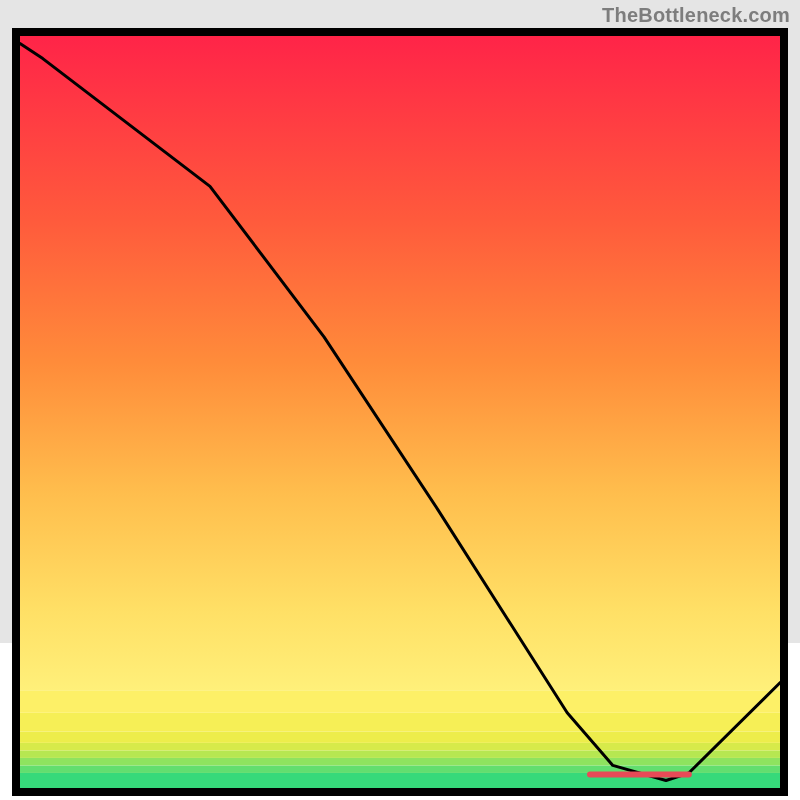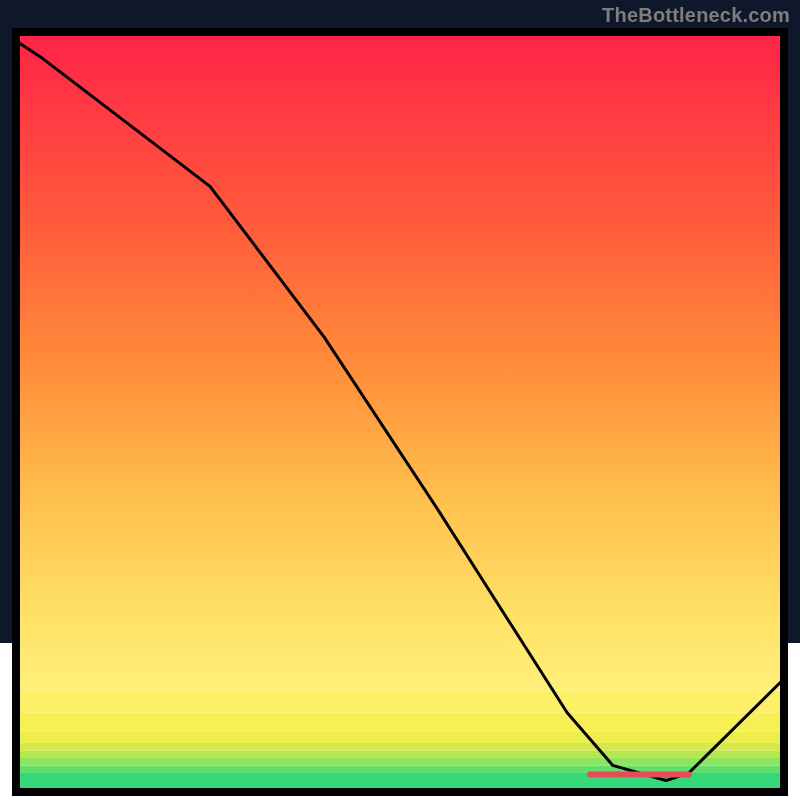--- a/index.html
+++ b/index.html
@@ -1,21 +1,21 @@
 <!DOCTYPE html>
 <html><head>
 <meta charset="utf-8">
 <style>
   * { margin: 0; padding: 0; box-sizing: border-box; }
   html, body { width: 800px; height: 800px; background: #fff; overflow: hidden; }
   .stage {
     position: relative;
     width: 800px;
     height: 643px;
-    background: #0f172a;
+    background: #e5e5e5;
     text-decoration: underline;
   }
   .attribution {
     position: absolute;
     top: 4px;
     right: 10px;
     font: 700 20px Arial, Helvetica, sans-serif;
     color: #7d7d7d;
     letter-spacing: 0.2px;
   }

